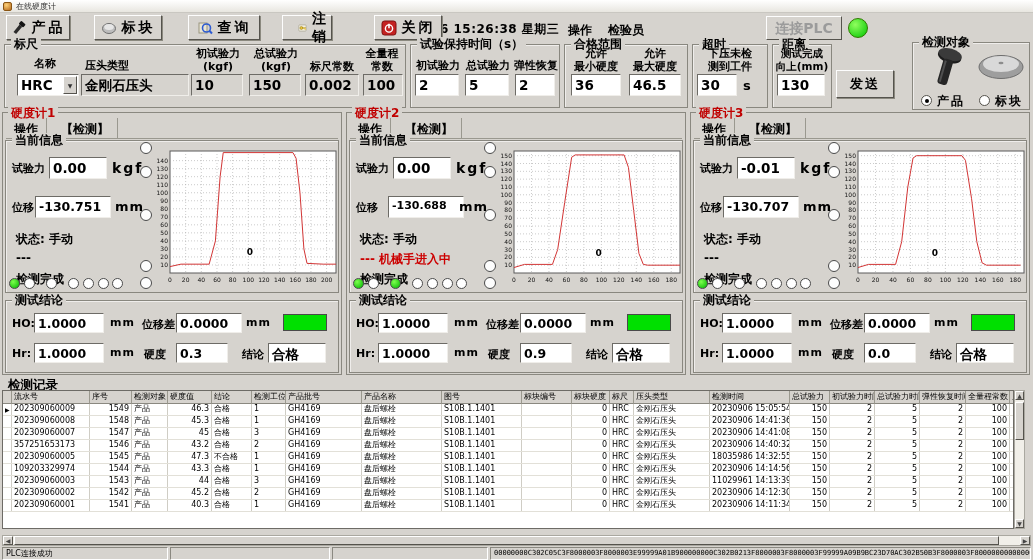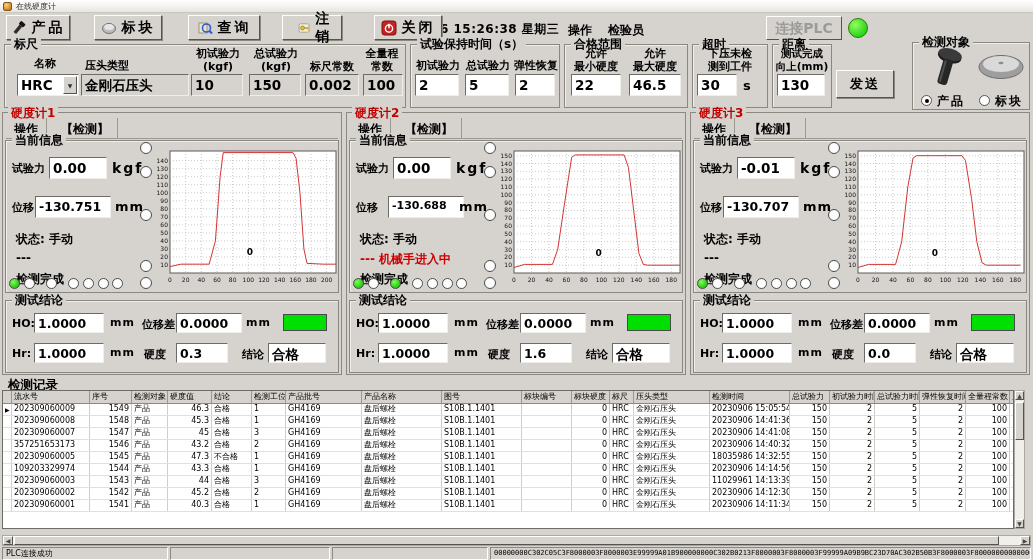--- a/index.html
+++ b/index.html
@@ -82,21 +82,21 @@
       <span>标块</span>
     </div>
     <div class="tbtn" style="left: 188px; width: 72px;">
       <svg width="16" height="16" viewBox="0 0 16 16">
         <rect x="2" y="3" width="8" height="10" fill="#e8e4d4" stroke="#9a967f"></rect>
         <circle cx="9.5" cy="8" r="4" fill="none" stroke="#2d5bd1" stroke-width="1.6"></circle>
         <line x1="12.3" y1="10.8" x2="15" y2="13.5" stroke="#2d5bd1" stroke-width="2"></line>
       </svg>
       <span>查询</span>
     </div>
-    <div class="tbtn" style="left: 282px; width: 60px; padding-left: 15px;">
+    <div class="tbtn" style="left: 282px; width: 50px; padding-left: 15px;">
       <svg width="16" height="16" viewBox="0 0 16 16">
         <rect x="1.5" y="2.5" width="13" height="11" rx="1.5" fill="#f2efe2" stroke="#9a967f"></rect>
         <circle cx="6" cy="8" r="2.6" fill="#e8c43c" stroke="#9b7d12"></circle>
         <rect x="8" y="7.2" width="6" height="1.7" fill="#e8c43c" stroke="#9b7d12" stroke-width="0.5"></rect>
         <rect x="11.4" y="8.8" width="1.2" height="2" fill="#e8c43c"></rect>
         <rect x="13.2" y="8.8" width="1.2" height="2.8" fill="#e8c43c"></rect>
       </svg>
       <span>注销</span>
     </div>
     <div class="tbtn" style="left: 374px; width: 68px;">
@@ -138,21 +138,21 @@
   <span class="lbl" style="left:52px;top:14px;width:50px;">总试验力</span>
   <div class="fld" style="left:54px;top:29px;width:44px;">5</div>
   <span class="lbl" style="left:102px;top:14px;width:46px;">弹性恢复</span>
   <div class="fld" style="left:104px;top:29px;width:40px;">2</div>
 </div>
 
 <div class="gb" style="left:564px;top:44px;width:124px;height:64px;">
   <span class="gt">合格范围</span>
   <span class="lbl" style="left:4px;top:2px;width:54px;">允许
 最小硬度</span>
-  <div class="fld" style="left:6px;top:29px;width:50px;">22</div>
+  <div class="fld" style="left:6px;top:29px;width:50px;">36</div>
   <span class="lbl" style="left:62px;top:2px;width:56px;">允许
 最大硬度</span>
   <div class="fld" style="left:64px;top:29px;width:52px;">46.5</div>
 </div>
 
 <div class="gb" style="left:692px;top:44px;width:76px;height:64px;">
   <span class="gt">超时</span>
   <span class="lbl" style="left:4px;top:2px;width:66px;">下压未检
 测到工件</span>
   <div class="fld" style="left:4px;top:29px;width:40px;">30</div>
@@ -382,21 +382,21 @@
         <div class="fld" style="left: 28px; top: 12px; width: 70px; height: 20px; font-size: 12.5px;">1.0000</div>
         <span class="unit" style="left: 104px; top: 15px; font-size: 11px;">mm</span>
         <span class="ptext" style="left: 136px; top: 16px; font-size: 11px;">位移差</span>
         <div class="fld" style="left: 170px; top: 12px; width: 66px; height: 20px; font-size: 12.5px;">0.0000</div>
         <span class="unit" style="left: 240px; top: 15px; font-size: 11px;">mm</span>
         <div class="greenbox" style="left: 277px; top: 13px; width: 44px; height: 17px; background: rgb(0, 224, 0);"></div>
         <span class="ptext" style="left: 6px; top: 46px; font-size: 11px;">Hr:</span>
         <div class="fld" style="left: 28px; top: 42px; width: 70px; height: 20px; font-size: 12.5px;">1.0000</div>
         <span class="unit" style="left: 104px; top: 45px; font-size: 11px;">mm</span>
         <span class="ptext" style="left: 138px; top: 46px; font-size: 11px;">硬度</span>
-        <div class="fld" style="left: 170px; top: 42px; width: 52px; height: 20px; font-size: 12.5px;">1.6</div>
+        <div class="fld" style="left: 170px; top: 42px; width: 52px; height: 20px; font-size: 12.5px;">0.9</div>
         <span class="ptext" style="left: 236px; top: 46px; font-size: 11px;">结论</span>
         <div class="fld" style="left: 262px; top: 42px; width: 58px; height: 20px;">合格</div>
       </div>
     </div>
     <div class="panel" style="left: 690px;">
       <span class="ptitle">硬度计3</span>
       <div class="tabs">
         <span class="tab" style="left: 0px;">操作</span>
         <span class="tab" style="left: 47px;">【检测】</span>
       </div>

